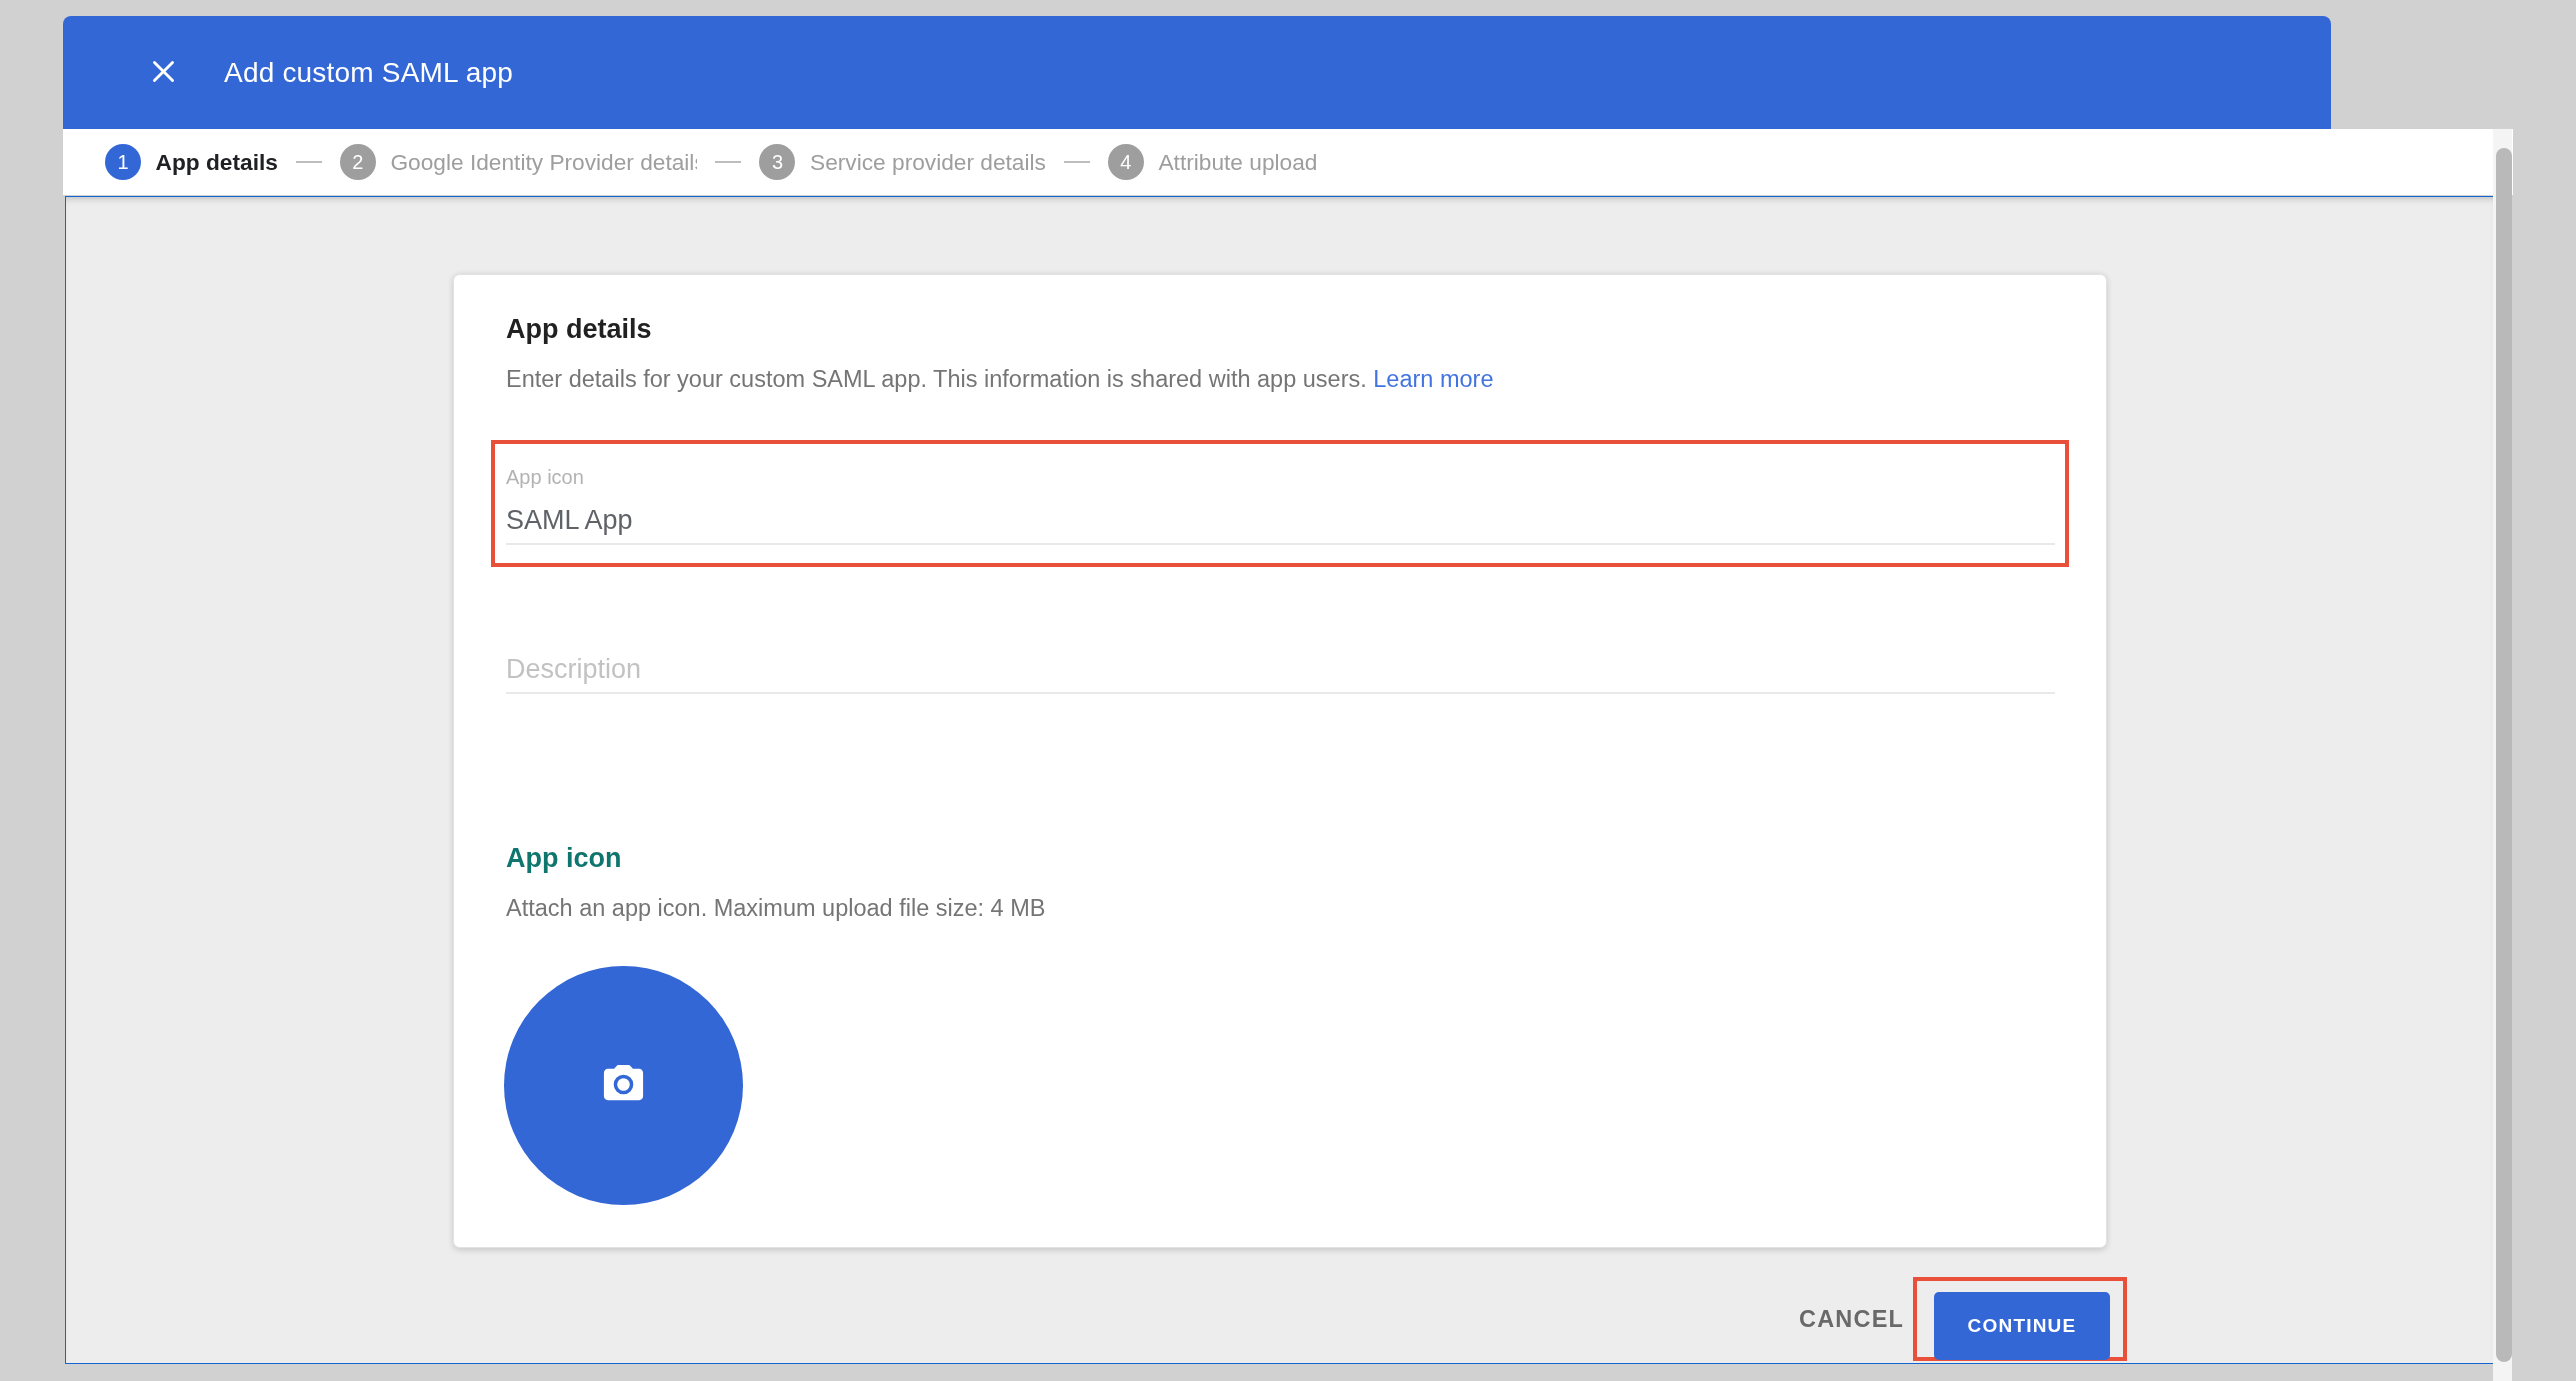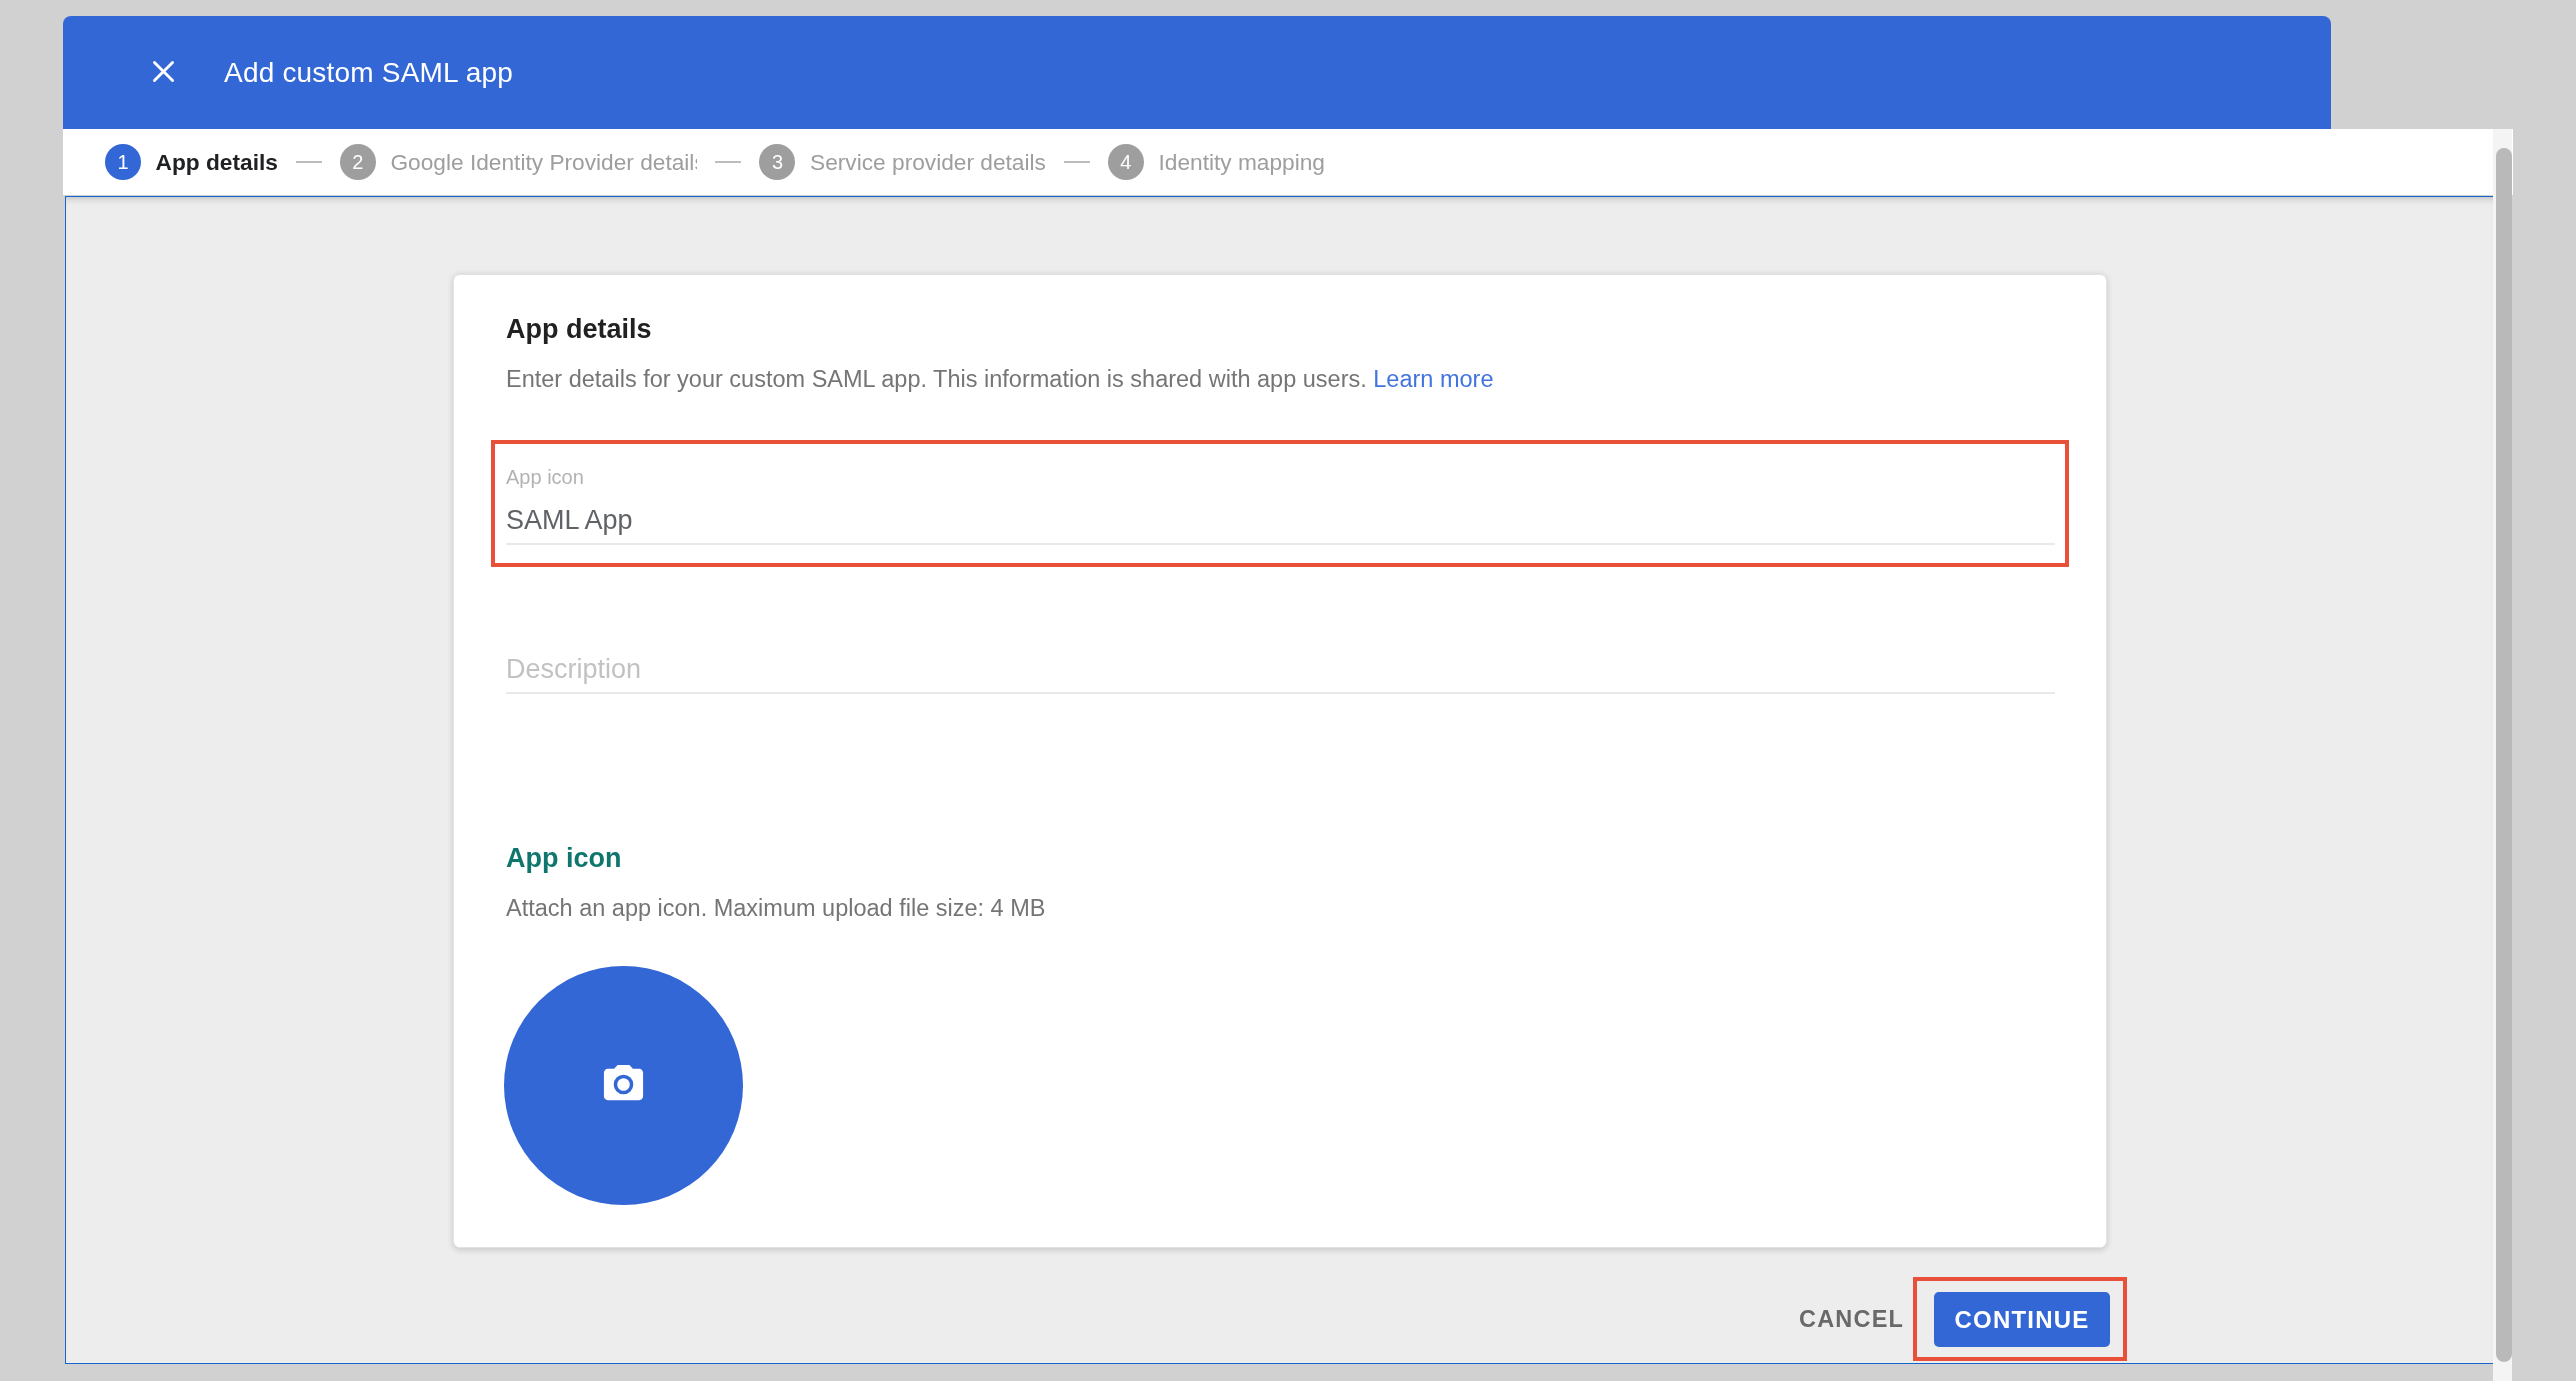--- a/index.html
+++ b/index.html
@@ -119,23 +119,23 @@
   }
 
   
   .cancel-btn{
     position:absolute;left:1799px;top:1306px;
     font-size:23.5px;font-weight:700;color:#696969;letter-spacing:1.2px;
     background:none;border:none;cursor:pointer;
     font-family:"Liberation Sans","DejaVu Sans",sans-serif;
   }
   .continue-btn{
-    position:absolute;left:1934px;top:1292px;width:176px;height:55px;
+    position:absolute;left:1934px;top:1292px;width:176px;height:68px;
     background:var(--blue);color:#ffffff;border:none;border-radius:4.9px;
-    font-size:24px;font-weight:700;letter-spacing:1.2px;cursor:pointer;
+    font-size:19px;font-weight:700;letter-spacing:1.2px;cursor:pointer;
     font-family:"Liberation Sans","DejaVu Sans",sans-serif;
   }
 
   
   .scroll-track{
     position:absolute;left:2493px;top:129px;width:19.4px;height:1252px;
     background:#f4f4f4;
   }
   .scroll-thumb{
     position:absolute;left:2496px;top:148px;width:16px;height:1214px;
@@ -169,21 +169,21 @@
       <div class="step-label clip">Google Identity Provider details</div>
     </div>
     <div class="step-dash"></div>
     <div class="step">
       <div class="step-circle">3</div>
       <div class="step-label">Service provider details</div>
     </div>
     <div class="step-dash"></div>
     <div class="step">
       <div class="step-circle">4</div>
-      <div class="step-label">Identity mapping</div>
+      <div class="step-label">Attribute upload</div>
     </div>
   </div>
 
   <div class="content"></div>
 
   <div class="card"></div>
 
   <div class="card-title">App details</div>
 
   <div class="card-desc">

